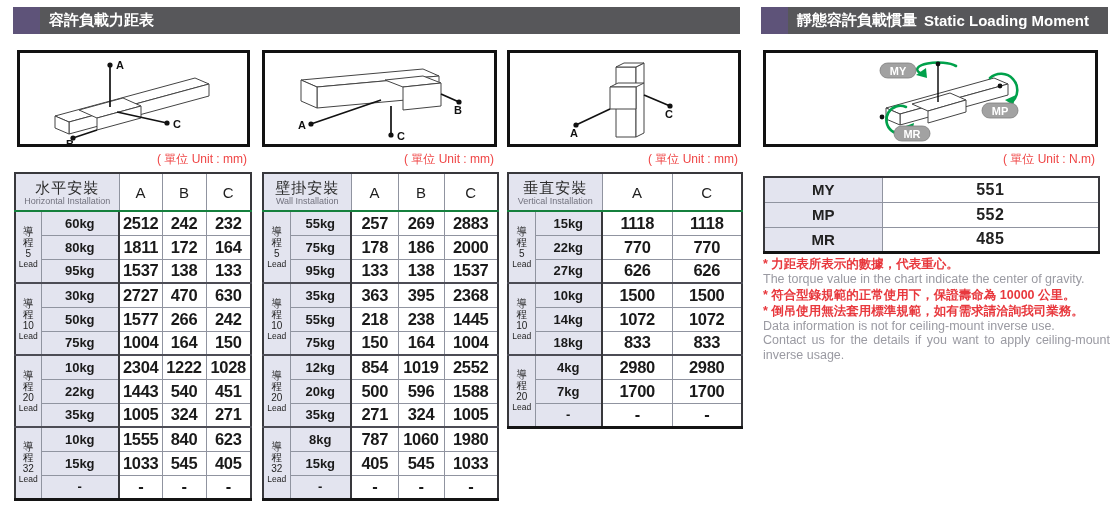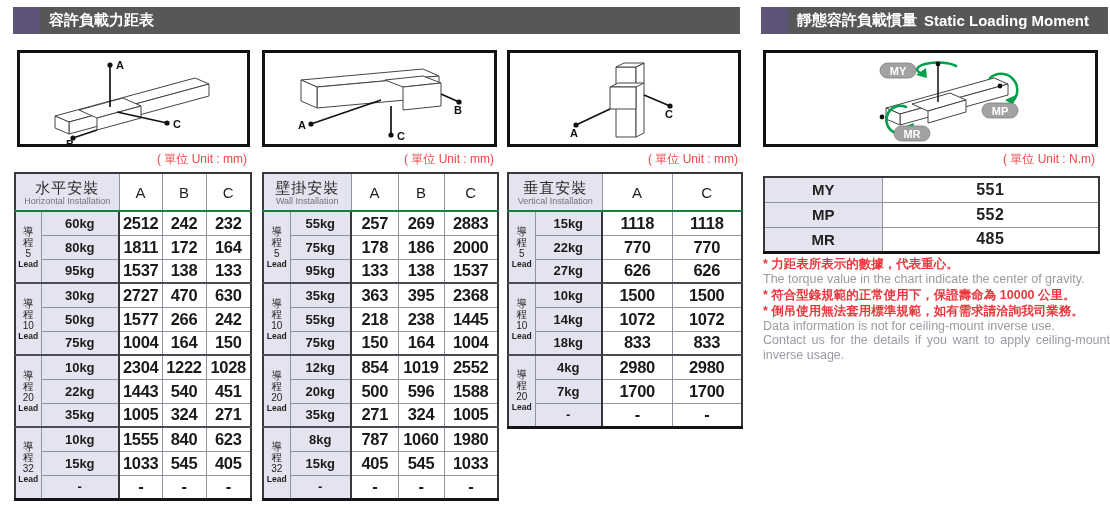--- a/index.html
+++ b/index.html
@@ -28,21 +28,21 @@
   table.ovh thead tr{height:38px;}
   table.ovh tbody tr{height:24px;}
   table.ovh thead th{border-bottom:2px solid #15803d;}
   th.ghead{background:var(--cell-bg,#e3e4ef);border-right:2px solid #38383c;}
   th.ghead .zh{font-size:15px;font-weight:normal;color:#2b2b2b;letter-spacing:1px;line-height:17px;}
   th.ghead .en{font-size:9px;font-weight:normal;color:#72727e;line-height:10px;}
   th.colh{font-size:15px;font-weight:normal;color:#1e1e1e;background:#fff;}
   td.lead{background:var(--cell-bg,#e3e4ef);}
   td.lead .lz{font-size:10.5px;line-height:11px;color:#1e1e1e;}
   td.lead .ln{font-size:10px;line-height:11px;color:#1e1e1e;}
-  td.lead .ll{font-size:8.5px;line-height:10px;color:#1e1e1e;font-weight:bold;}
+  td.lead .ll{font-size:8.5px;line-height:10px;color:#1e1e1e;}
   td.kg{background:var(--cell-bg,#e3e4ef);font-weight:bold;font-size:13px;color:#1a1a1a;
         border-right:2px solid #38383c !important;}
   td.val{background:#fff;font-weight:bold;font-size:16.5px;letter-spacing:-0.3px;color:#1a1a1a;}
   tr.gfirst td{border-top:2px solid #4c4c55;}
   .t-horizontal col:nth-child(1){width:26px}.t-horizontal col:nth-child(2){width:78px}
   .t-horizontal col:nth-child(3){width:43px}.t-horizontal col:nth-child(4){width:44px}
   .t-horizontal col:nth-child(5){width:45px}
   .t-wall col:nth-child(1){width:27px}.t-wall col:nth-child(2){width:61px}
   .t-wall col:nth-child(3){width:47px}.t-wall col:nth-child(4){width:46px}
   .t-wall col:nth-child(5){width:54px}

